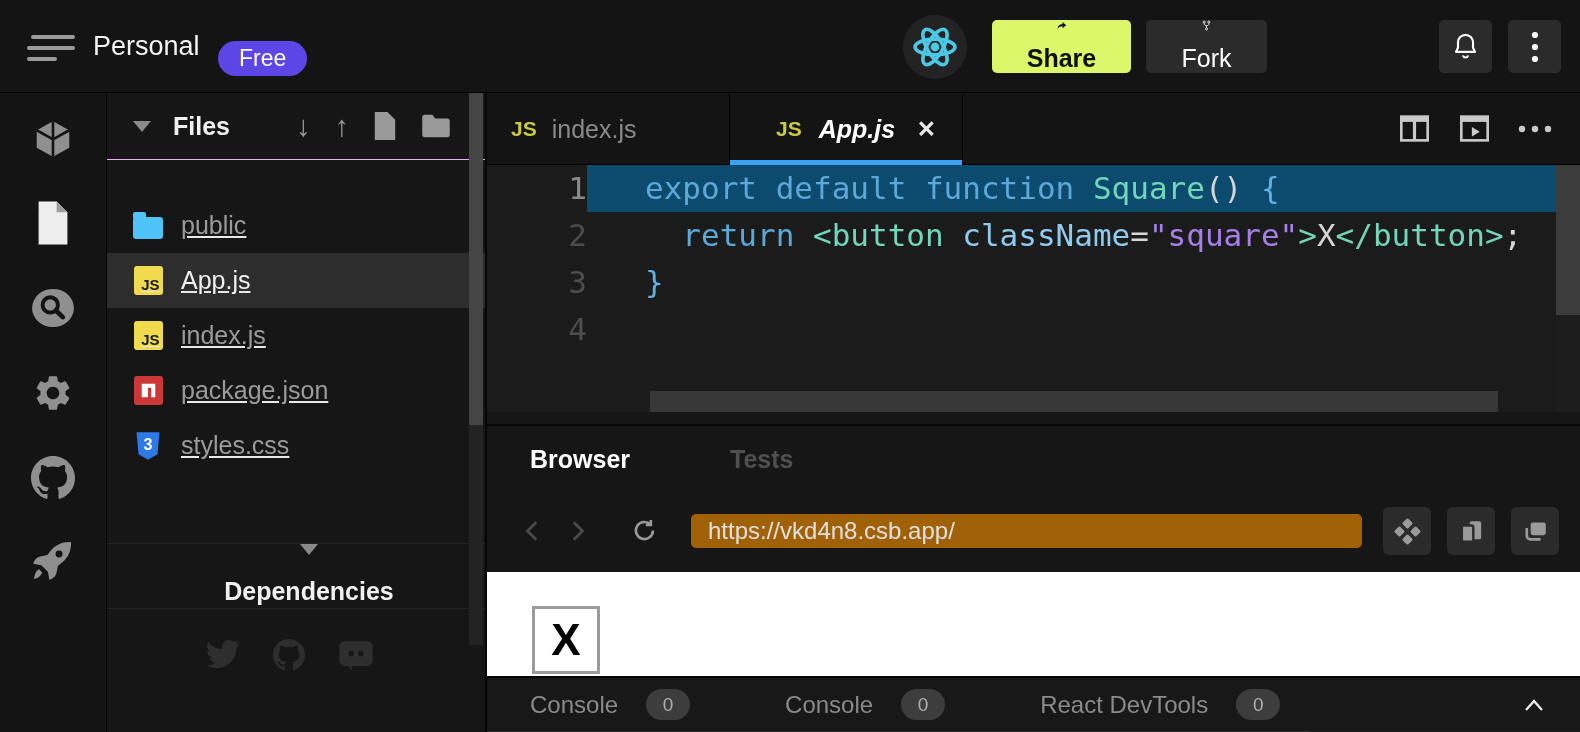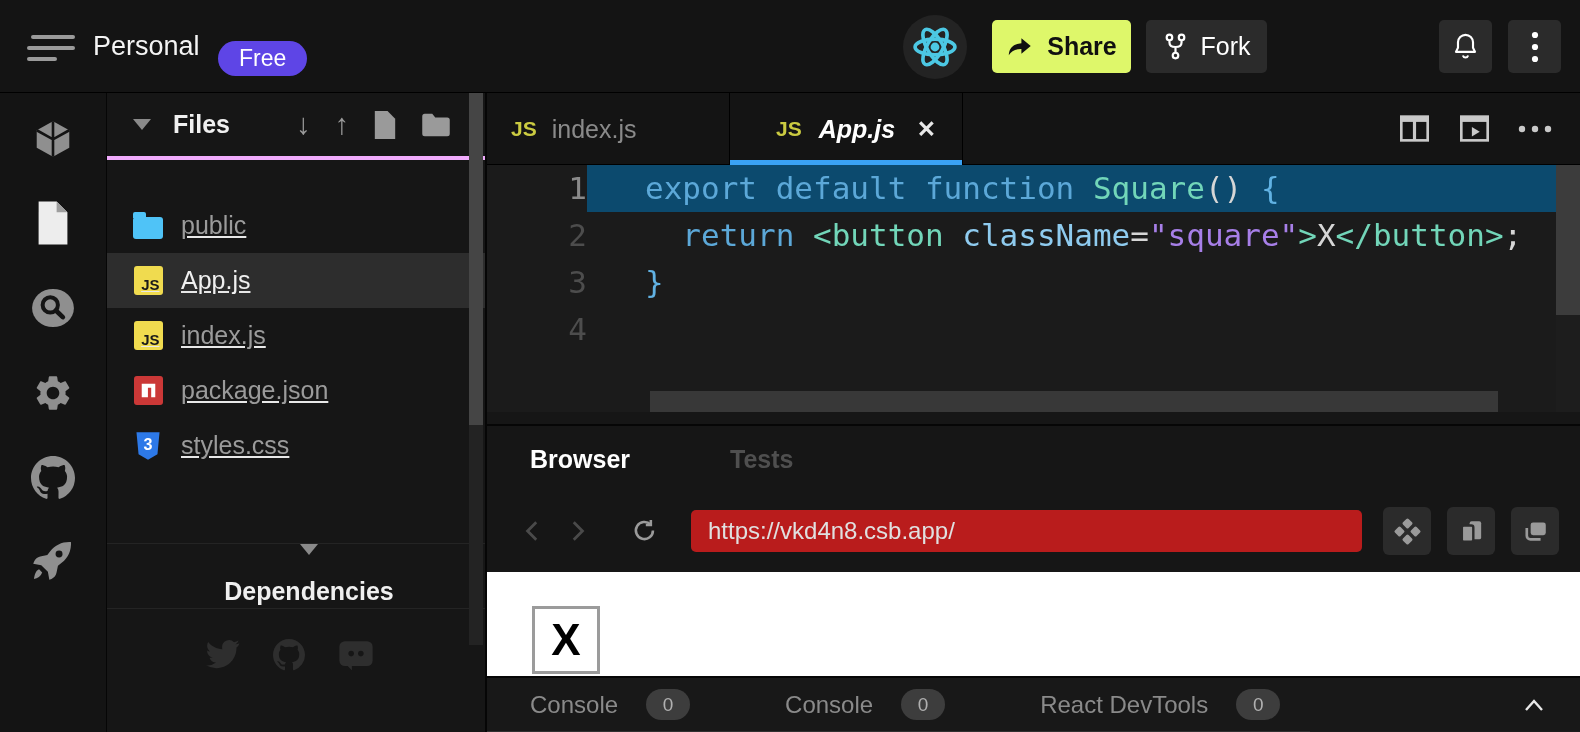--- a/index.html
+++ b/index.html
@@ -14,35 +14,35 @@
   .burger i{display:block;height:4px;background:#9a9a9a;border-radius:2px;margin-bottom:7px;}
   .burger i:nth-child(1){width:44px;margin-left:4px;}
   .burger i:nth-child(2){width:48px;}
   .burger i:nth-child(3){width:30px;margin-bottom:0;}
   .ws-name{position:absolute;left:93px;top:50%;transform:translateY(-50%);font-size:27px;color:#f4f4f4;}
   .badge-free{position:absolute;left:218px;top:41px;height:35px;padding:0 21px;border-radius:21px;
       background:var(--free-purple);color:#fff;font-size:23px;display:flex;align-items:center;}
   .react-btn{position:absolute;left:903px;top:15px;width:64px;height:64px;border-radius:50%;background:#232323;
       display:flex;align-items:center;justify-content:center;cursor:pointer;}
   .hbtn{position:absolute;top:20px;height:53px;border-radius:5px;background:#2b2b2b;color:#fff;
-      display:flex;align-items:center;justify-content:center;gap:13px;font-size:25px;cursor:pointer;}
+      display:flex;align-items:center;justify-content:center;gap:13px;font-size:25px;cursor:pointer;flex-direction:column;}
   .btn-share{left:992px;width:139px;background:var(--share-lime);color:#101010;font-weight:700;}
   .btn-fork{left:1146px;width:121px;}
   .btn-create{left:1283px;width:140px;}
   .btn-bell{left:1439px;width:53px;}
   .btn-dots{left:1508px;width:53px;}
 
   
   .rail{position:absolute;left:0;top:93px;width:107px;height:639px;background:#141414;border-right:1px solid #060606;}
   .rail-ic{position:absolute;left:50%;transform:translateX(-50%);width:48px;height:48px;
       display:flex;align-items:center;justify-content:center;cursor:pointer;}
 
   
   .files{position:absolute;left:107px;top:93px;width:380px;height:639px;background:#161616;border-right:2px solid #060606;}
-  .files-header{height:67px;border-bottom:4px solid #f0abfc;display:flex;align-items:center;padding:0 34px 0 26px;}
+  .files-header{height:67px;border-bottom:1px solid #f0abfc;display:flex;align-items:center;padding:0 34px 0 26px;}
   .tri{width:0;height:0;border-left:9px solid transparent;border-right:9px solid transparent;border-top:11px solid #8a8a8a;cursor:pointer;}
   .files-title{margin-left:22px;font-size:25px;font-weight:700;color:#f0f0f0;}
   .files-actions{margin-left:auto;display:flex;align-items:center;gap:24px;}
   .fa-ic{color:#9a9a9a;font-size:29px;line-height:1;cursor:pointer;display:flex;align-items:center;}
   .file-list{margin-top:38px;text-decoration:underline;}
   .file-row{height:55px;display:flex;align-items:center;padding-left:26px;gap:18px;
       color:#9b9b9b;font-size:25px;cursor:pointer;}
   .file-row.selected{background:#2d2d2d;color:#f0f0f0;}
   .ficon{width:30px;height:30px;display:flex;align-items:center;justify-content:center;flex:none;}
   .folder{width:30px;height:22px;border-radius:3px;background:var(--folder-blue);position:relative;margin-top:4px;}
@@ -91,21 +91,21 @@
   .vscroll .thumb{width:24px;height:150px;background:#3c3c3c;cursor:pointer;}
 
   
   .browser{position:absolute;left:0;top:319px;width:1093px;height:320px;background:#161616;border-top:2px solid #060606;margin-top:12px;}
   .btabs{height:66px;display:flex;align-items:center;padding-left:43px;}
   .btab-browser{font-size:25px;font-weight:700;color:#fff;cursor:pointer;}
   .btab-tests{font-size:25px;font-weight:600;color:#4f4f4f;margin-left:100px;cursor:pointer;}
   .navrow{height:78px;display:flex;align-items:center;padding-left:24px;}
   .nav-ic{width:44px;display:flex;justify-content:center;cursor:pointer;}
   .nav-reload{margin-left:24px;}
-  .urlbar{margin-left:24px;width:671px;height:42px;background:#b91c1c;border-radius:5px;
+  .urlbar{margin-left:24px;width:671px;height:34px;background:#a16207;border-radius:5px;
       display:flex;align-items:center;padding-left:17px;font-size:24px;color:#e0e0e0;cursor:text;}
   .brow-actions{margin-left:auto;display:flex;gap:16px;padding-right:21px;}
   .bact{width:48px;height:48px;border-radius:6px;background:#2b2b2b;display:flex;align-items:center;justify-content:center;cursor:pointer;}
   .preview{position:absolute;left:0;top:146px;width:1093px;height:104px;background:#ffffff;}
   .preview-btn{position:absolute;left:45px;top:34px;width:68px;height:68px;background:#fff;border:3px solid #9b9b9b;
       color:#000;font-weight:700;font-size:44px;display:flex;align-items:center;justify-content:center;cursor:pointer;}
   .consolebar{position:absolute;left:0;top:250px;width:1093px;height:55px;background:#181818;border-top:2px solid #060606;
       display:flex;align-items:center;padding-left:43px;font-size:24px;color:#8a8a8a;}
   .cb-label{cursor:pointer;}
   .cb-badge{margin-left:28px;width:44px;height:31px;border-radius:16px;background:#3d3d3d;color:#b0b0b0;

